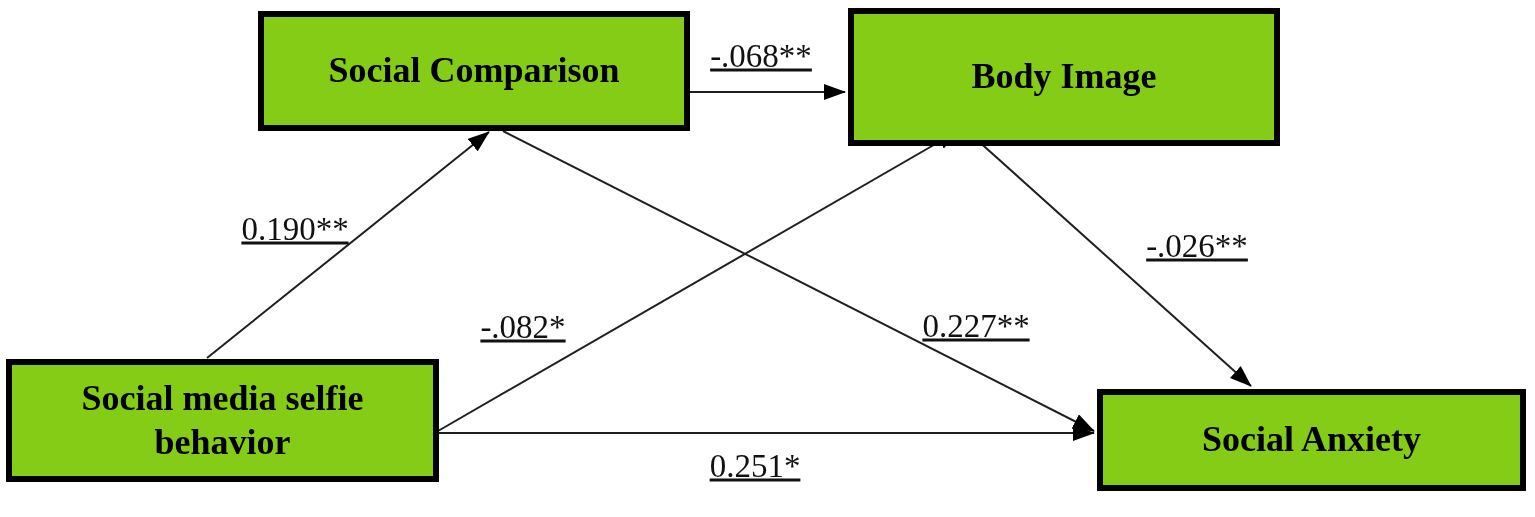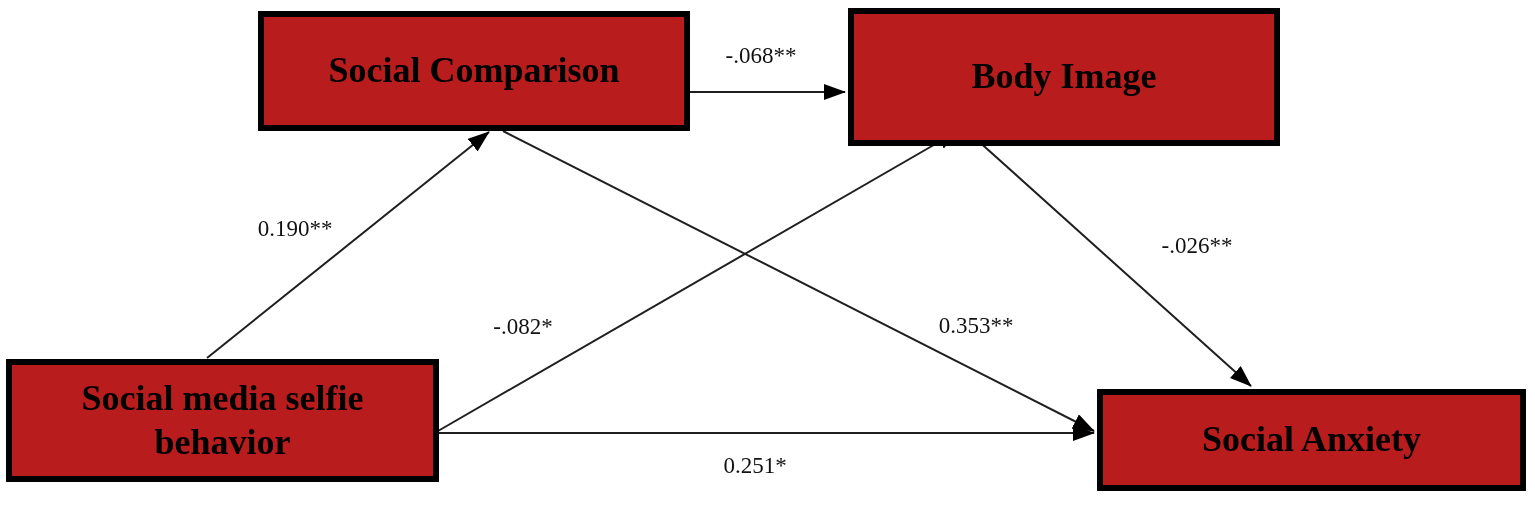--- a/index.html
+++ b/index.html
@@ -19,41 +19,42 @@
     position: absolute;
     left: 0;
     top: 0;
     width: 1535px;
     height: 517px;
   }
   .node {
     position: absolute;
     box-sizing: border-box;
     border: 6px solid #000000;
-    background: #b91c1c;
+    background: #84cc16;
     display: flex;
     align-items: center;
     justify-content: center;
     text-align: center;
     font-weight: bold;
     font-size: 36px;
     line-height: 1.22;
     color: #000000;
   }
   .node-social-comparison { left: 258px; top: 11px;  width: 432px; height: 120px; }
   .node-body-image        { left: 848px; top: 8px;   width: 432px; height: 138px; }
   .node-selfie-behavior   { left: 6px;   top: 359px; width: 433px; height: 123px; padding: 0 29px; }
   .node-social-anxiety    { left: 1097px;top: 389px; width: 429px; height: 102px; }
   .coef {
     position: absolute;
     transform: translate(-50%, -50%);
-    font-size: 23px;
+    font-size: 33px;
     font-weight: normal;
     color: #111111;
     white-space: nowrap;
+    text-decoration: underline;
   }
   .coef-smsb-sc { left: 295px;  top: 229px; }
   .coef-sc-bi   { left: 761px;  top: 56px;  }
   .coef-smsb-bi { left: 523px;  top: 327px; }
   .coef-sc-sa   { left: 976px;  top: 326px; }
   .coef-bi-sa   { left: 1197px; top: 246px; }
   .coef-smsb-sa { left: 755px;  top: 466px; }
 </style>
 </head>
 <body>
@@ -86,17 +87,17 @@
     <span>Social media selfie behavior</span>
   </div>
 
   <div class="node node-social-anxiety">
     <span>Social Anxiety</span>
   </div>
 
   <span class="coef coef-smsb-sc">0.190**</span>
   <span class="coef coef-sc-bi">-.068**</span>
   <span class="coef coef-smsb-bi">-.082*</span>
-  <span class="coef coef-sc-sa">0.353**</span>
+  <span class="coef coef-sc-sa">0.227**</span>
   <span class="coef coef-bi-sa">-.026**</span>
   <span class="coef coef-smsb-sa">0.251*</span>
 
 </div>
 
 </body></html>

